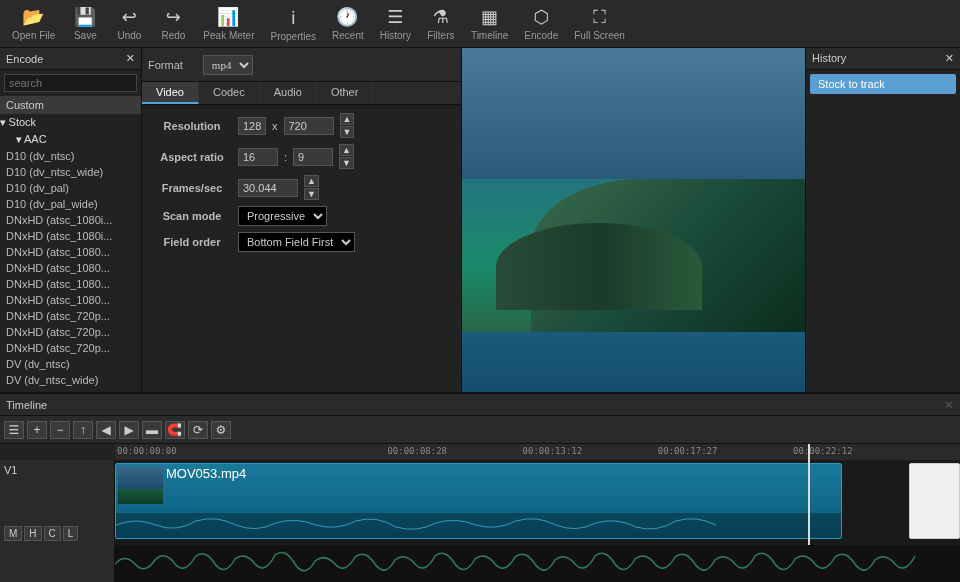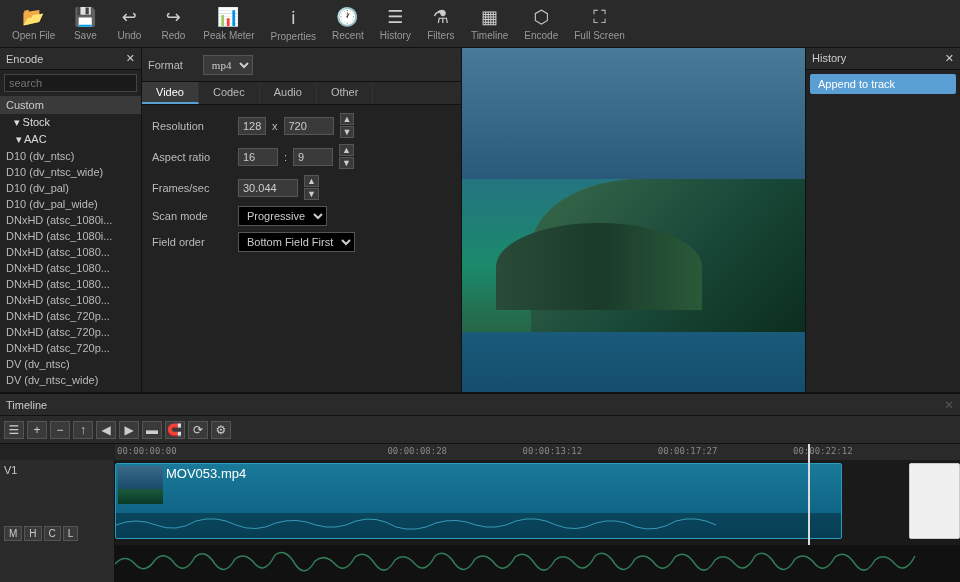--- a/index.html
+++ b/index.html
@@ -11,40 +11,40 @@
     .toolbar-icon { font-size: 18px; color: #ccc; margin-bottom: 2px; }
     .toolbar-label { font-size: 10px; color: #999; }
 
     
     .left-panel { width: 142px; background: #222; border-right: 1px solid #111; display: flex; flex-direction: column; }
     .encode-header { background: #2a2a2a; padding: 4px 6px; font-size: 11px; color: #ccc; border-bottom: 1px solid #111; display: flex; justify-content: space-between; align-items: center; }
     .search-box { background: #1a1a1a; border: 1px solid #444; color: #ccc; padding: 2px 4px; width: calc(100% - 8px); margin: 4px; font-size: 11px; }
     .preset-custom { background: #3a3a3a; padding: 3px 6px; color: #ccc; cursor: pointer; }
     .tree-list { flex: 1; overflow-y: auto; overflow-x: hidden; }
     .tree-item { padding: 2px 6px; cursor: pointer; white-space: nowrap; overflow: hidden; text-overflow: ellipsis; color: #bbb; font-size: 11px; }
-    .tree-parent { padding: 2px 14px; color: #ddd; font-size: 11px; cursor: pointer; }
+    .tree-parent { padding: 2px 0; color: #ddd; font-size: 11px; cursor: pointer; }
     .tree-child { padding-left: 16px; }
     .tree-grandchild { }
     .panel-buttons { display: flex; padding: 4px; gap: 4px; }
     .panel-btn { background: #3a3a3a; border: 1px solid #555; color: #ccc; padding: 2px 6px; cursor: pointer; font-size: 11px; }
     .panel-tabs { display: flex; border-top: 1px solid #111; }
     .panel-tab { flex: 1; text-align: center; padding: 4px 2px; background: #2a2a2a; border-right: 1px solid #111; cursor: pointer; font-size: 10px; color: #bbb; }
     .panel-tab:last-child { border-right: none; }
     .panel-tab.active { background: #3d3d3d; color: #fff; }
     .encode-top { display: flex; height: 34px; align-items: center; padding: 0 6px; background: #2a2a2a; border-bottom: 1px solid #111; gap: 20px; }
     .format-label { color: #bbb; font-size: 11px; }
     .format-select { background: #3a3a3a; border: 1px solid #555; color: #ccc; padding: 2px 4px; font-size: 11px; font-family: Liberation Serif, serif; }
     .tabs-row { display: flex; background: #2a2a2a; border-bottom: 1px solid #111; }
     .tab-btn { padding: 4px 14px; color: #bbb; cursor: pointer; border-right: 1px solid #333; font-size: 11px; }
     .tab-btn.active { background: #3a3a3a; color: #fff; border-bottom: 2px solid #5a9fd4; }
 
     
     .settings-form { padding: 8px 10px; display: flex; flex-direction: column; gap: 6px; }
     .form-row { display: flex; align-items: center; gap: 6px; }
-    .form-label { color: #bbb; font-size: 11px; width: 80px; text-align: left; }
+    .form-label { color: #bbb; font-size: 11px; width: 80px; text-align: center; font-weight: bold; }
     .form-input { background: #3a3a3a; border: 1px solid #555; color: #ccc; padding: 2px 4px; font-size: 11px; width: 60px; }
     .form-select { background: #000000; border: 1px solid #555; color: #ccc; padding: 2px 4px; font-size: 11px; }
     .x-label { color: #bbb; font-size: 11px; }
 
     
     .encode-actions { display: flex; padding: 4px 6px; gap: 4px; border-top: 1px solid #111; background: #222; }
     .encode-btn { background: #3a3a3a; border: 1px solid #555; color: #ccc; padding: 3px 10px; cursor: pointer; font-size: 11px; }
     .tl-btn { background: #3a3a3a; border: 1px solid #555; color: #ccc; width: 20px; height: 18px; cursor: pointer; font-size: 12px; display: flex; align-items: center; justify-content: center; }
     .preview-timebar { background: #2a2a2a; height: 16px; position: relative; }
     .preview-controls { display: flex; align-items: center; padding: 2px 4px; background: #2a2a2a; border-top: 1px solid #111; gap: 2px; }
@@ -267,21 +267,21 @@
           <span style="color:#555; font-size:10px;">• • • • •</span>
         </div>
       </div>
     </div>
 
     <div class="history-panel">
       <div class="history-header">
         <span>History</span>
         <span style="cursor:pointer;">✕</span>
       </div>
-      <div class="history-item">Append to track</div>
+      <div class="history-item">Stock to track</div>
       <div style="flex:1;"></div>
       <div class="history-tabs">
         <div class="history-tab">Recent</div>
         <div class="history-tab active">History</div>
         <div class="history-tab">Jobs</div>
       </div>
     </div>
   </div>
 
   <div style="position:absolute; bottom:0; left:0; right:0; height:190px; background:#222; border-top:2px solid #111;">

